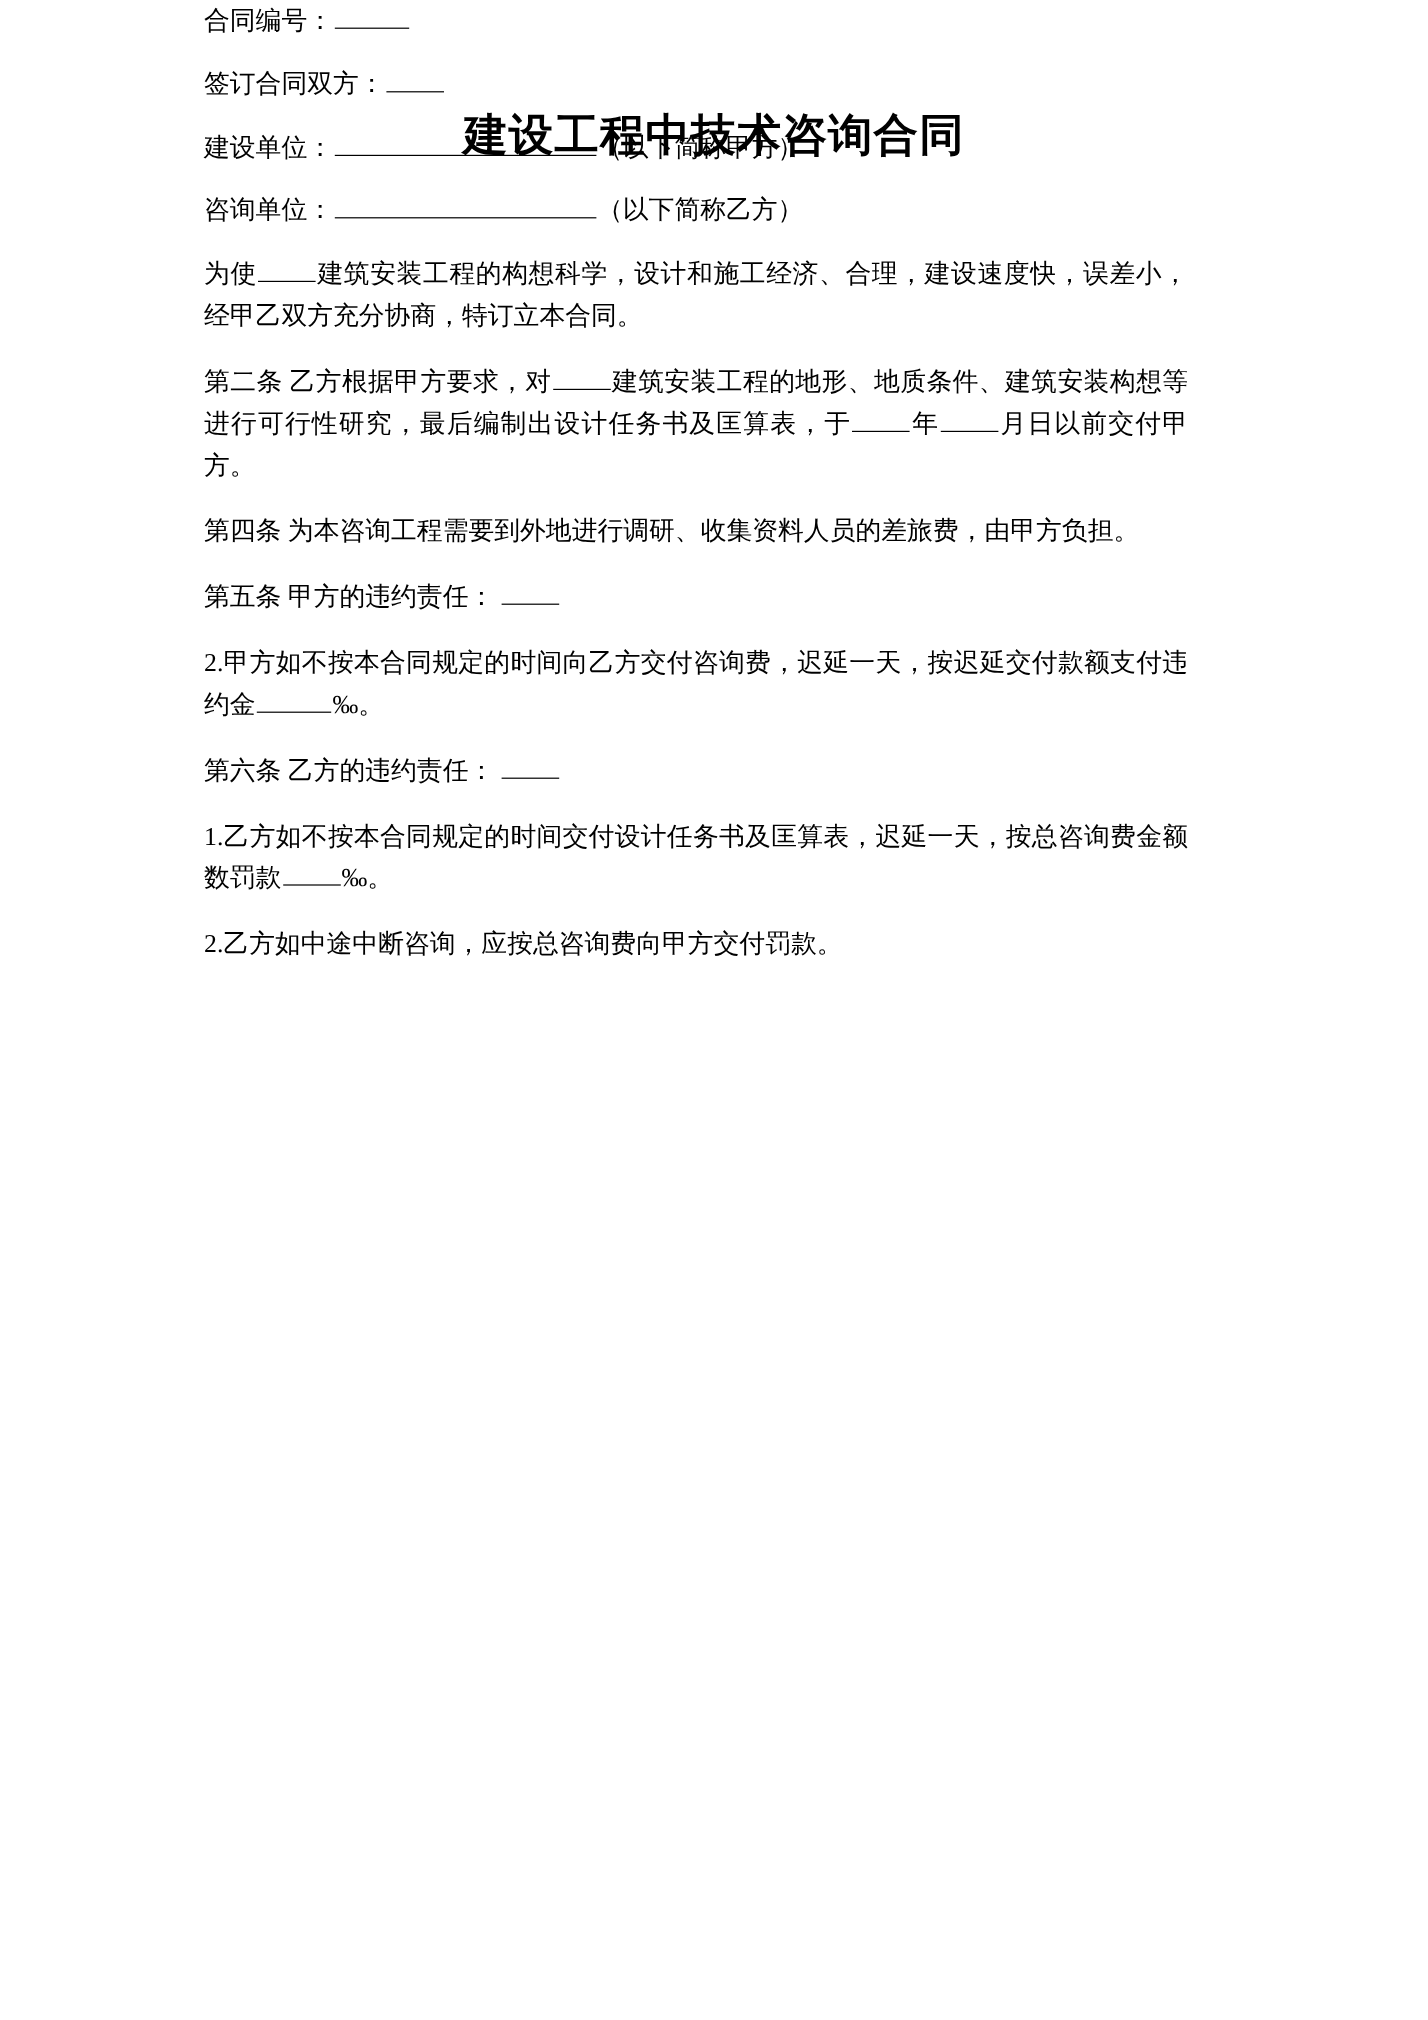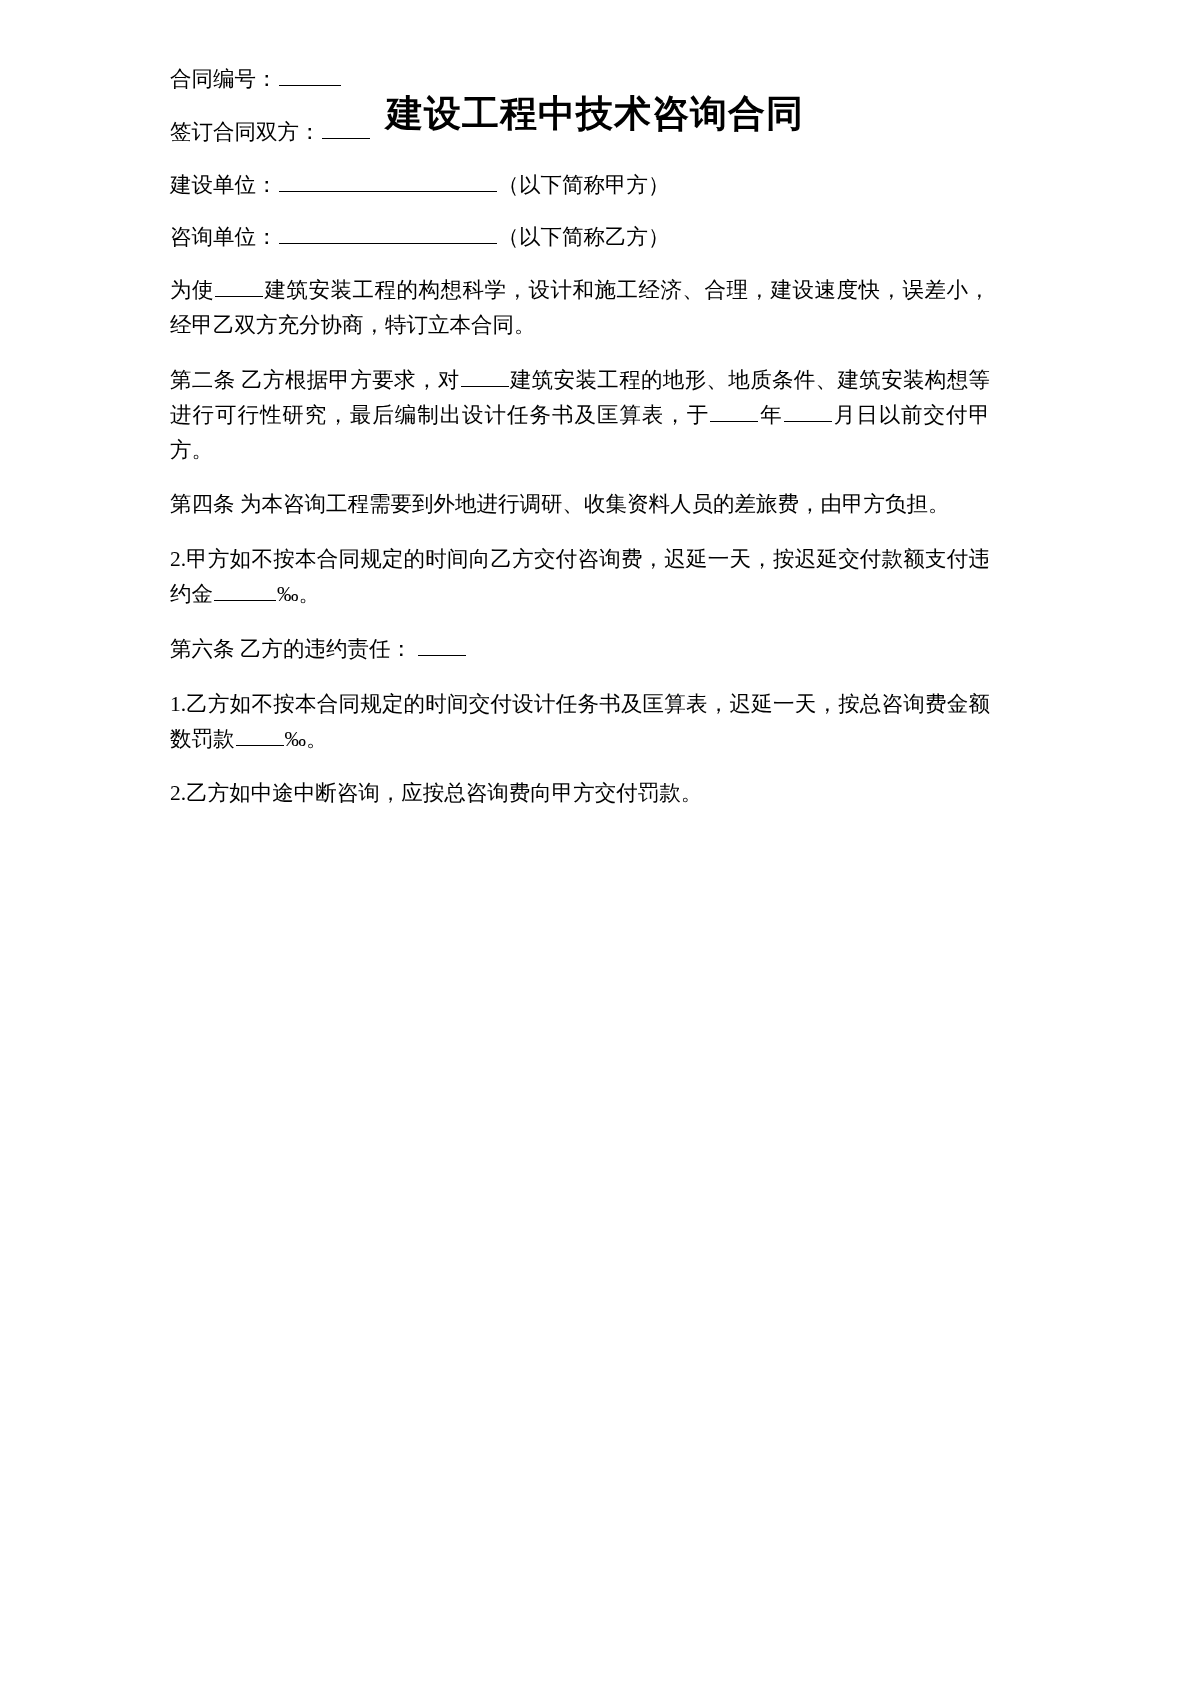--- a/index.html
+++ b/index.html
@@ -39,21 +39,20 @@
     font-family: "Liberation Serif", "DejaVu Serif", serif;
     font-size: 21.5px;
     line-height: 1.62;
     color: #000000;
     text-align: justify;
     text-justify: inter-ideograph;
     margin: 0 0 20px 0;
     word-break: break-all;
   }
   .para.first-block {
-    margin-top: 62px;
   }
   .para.tight {
     margin-bottom: 18px;
   }
   .blank {
     display: inline-block;
     border-bottom: 1px solid #000000;
     vertical-align: baseline;
     height: 1.05em;
     margin: 0 1px;
@@ -93,20 +92,23 @@
 
     <p class="para">
       <span>第二条</span>&nbsp;<span>乙方根据甲方要求，对</span><span class="blank b-sm"></span><span>建筑安装工程的地形、地质条件、建筑安装构想等进行可行性研究，最后编制出设计任务书及匡算表，于</span><span class="blank b-sm"></span><span>年</span><span class="blank b-sm"></span><span>月日以前交付甲方。</span>
     </p>
 
 
     <p class="para">
       <span>第四条</span>&nbsp;<span>为本咨询工程需要到外地进行调研、收集资料人员的差旅费，由甲方负担。</span>
     </p>
 
+    <p class="para">
+      <span>第五条</span>&nbsp;<span>甲方的违约责任：</span>&nbsp;<span class="blank b-sm"></span>
+    </p>
 
 
     <p class="para">
       <span>2.</span><span>甲方如不按本合同规定的时间向乙方交付咨询费，迟延一天，按迟延交付款额支付违约金</span><span class="blank b-md"></span><span>‰。</span>
     </p>
 
 
     <p class="para">
       <span>第六条</span>&nbsp;<span>乙方的违约责任：</span>&nbsp;<span class="blank b-sm"></span>
     </p>

